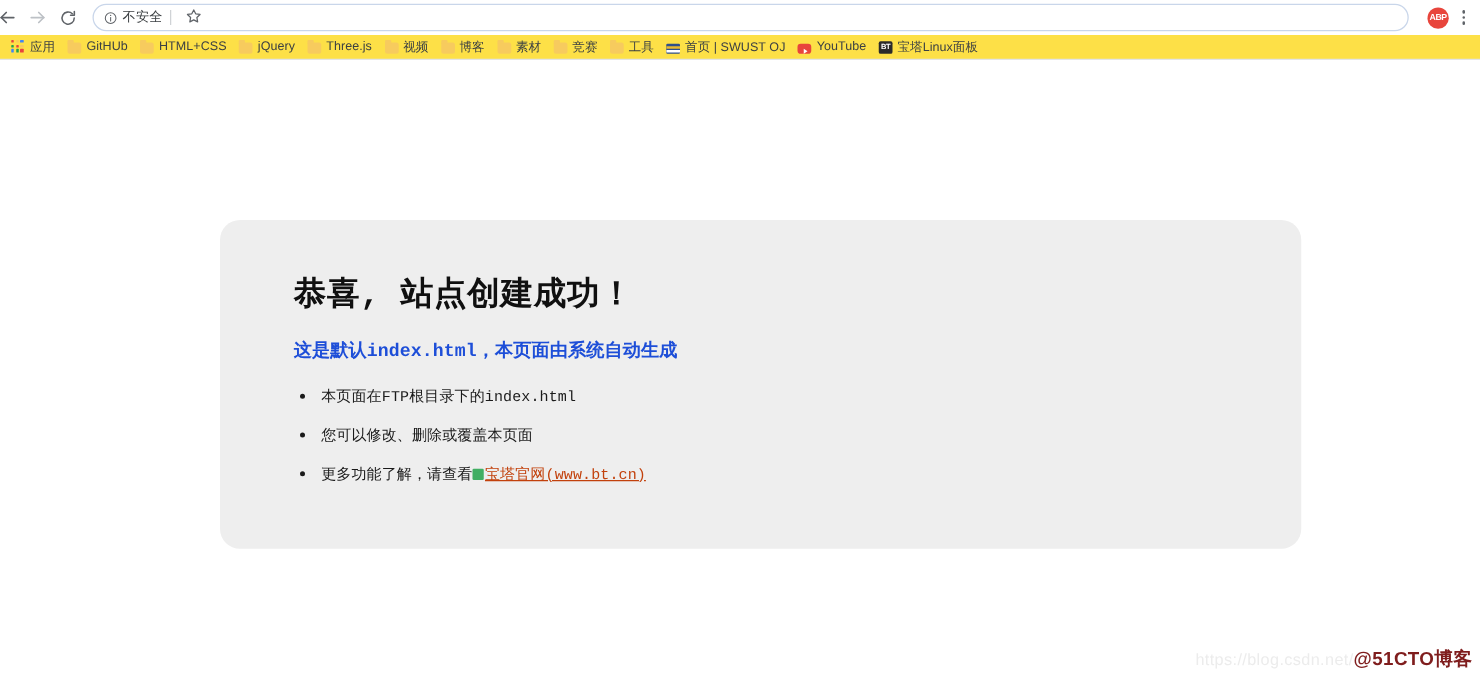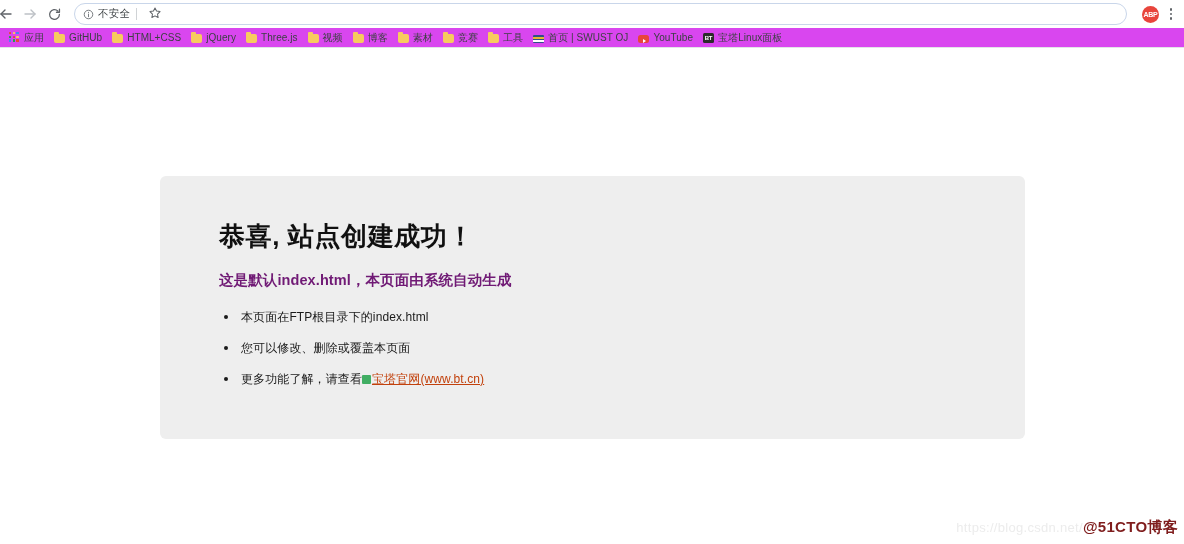--- a/index.html
+++ b/index.html
@@ -165,21 +165,21 @@
     background: #5f6368;
     display: block;
   }
 
   
   .bookmarks-bar {
     height: 19px;
     display: flex;
     align-items: center;
     padding: 0 4px;
-    background: #d946ef;
+    background: #fde047;
     border-bottom: 1px solid #e2e4e7;
   }
 
   .bm {
     display: flex;
     align-items: center;
     height: 16px;
     padding: 0 5px;
     border-radius: 3px;
     cursor: pointer;
@@ -292,43 +292,44 @@
   .viewport {
     width: 100%;
     height: 496px;
     background: #ffffff;
     position: relative;
     overflow: hidden;
   }
 
   .content-card {
     position: absolute;
-    left: 160px;
+    left: 176px;
     top: 128px;
     width: 865px;
     height: 263px;
     background: #eeeeee;
-    border-radius: 6px;
+    border-radius: 16px;
     box-sizing: border-box;
     padding: 46px 0 0 59px;
+    font-family: Liberation Mono, monospace;
   }
 
   .page-title {
     font-size: 26px;
     font-weight: bold;
     color: #101010;
     margin: 0;
     letter-spacing: .6px;
     line-height: 1.1;
   }
 
   .page-subtitle {
     font-size: 14.5px;
     font-weight: bold;
-    color: #701a75;
+    color: #1d4ed8;
     margin: 20px 0 0 0;
     letter-spacing: .1px;
   }
 
   .feature-list {
     list-style: none;
     margin: 19px 0 0 0;
     padding: 0;
   }
 

